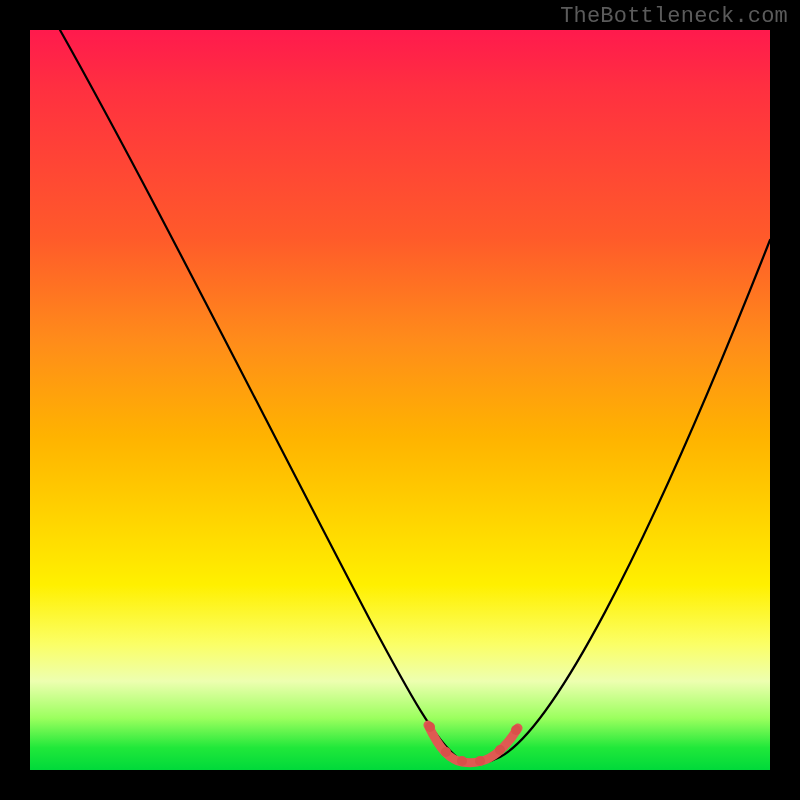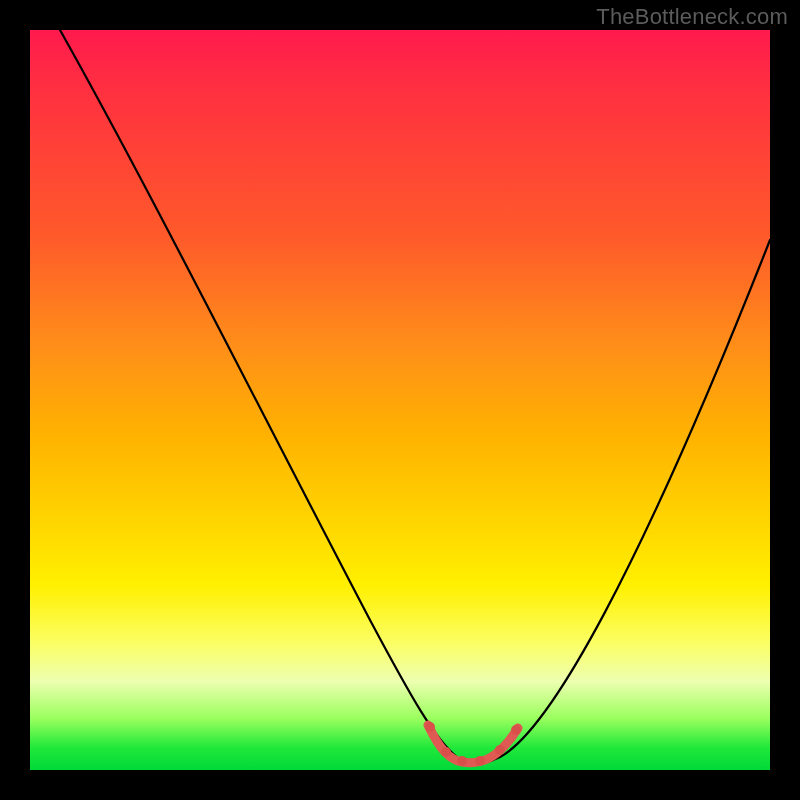--- a/index.html
+++ b/index.html
@@ -42,20 +42,21 @@
   }
   .watermark {
     position: absolute;
     top: 4px;
     right: 12px;
     color: #5b5b5b;
     font-size: 22px;
     font-weight: 500;
     letter-spacing: 0.2px;
     user-select: none;
+    font-family: Liberation Mono, monospace;
   }
   svg.curve {
     position: absolute;
     left: 0;
     top: 0;
     width: 740px;
     height: 740px;
     overflow: visible;
   }
 </style>

